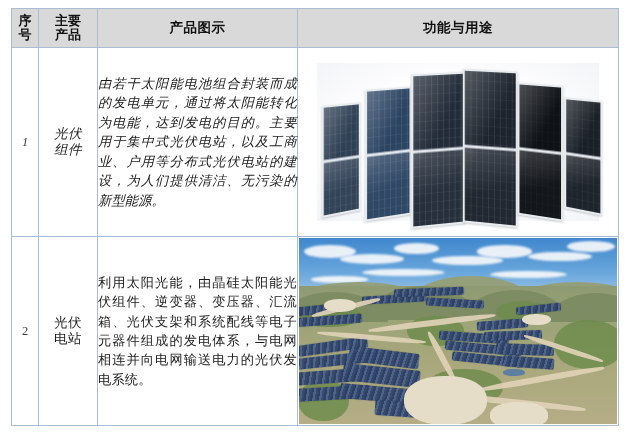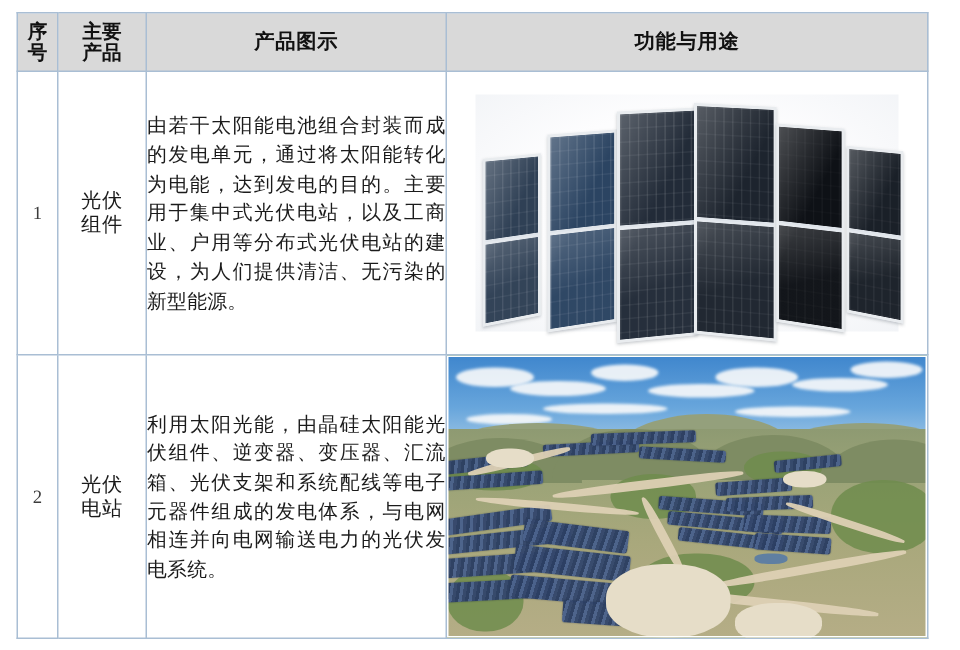--- a/index.html
+++ b/index.html
@@ -45,21 +45,21 @@
     text-align:center;color:#1b1b1b;font-size:13.5px;line-height:1.22;
     letter-spacing:0.5px;
   }
   td.desc{
     color:#1b1b1b;font-size:13.2px;line-height:1.47;
     padding:7px 6px 7px 8px;vertical-align:top;
     text-align:justify;letter-spacing:0.2px;
   }
   td.pic{padding:0;vertical-align:middle;height:100%;}
 
-  .row1 td{height:160px;}
+  .row1 td{height:160px;font-style:italic;}
   .row2 td{height:188px;}
 
   
   .panels-wrap{
     position:relative;width:100%;height:188px;overflow:hidden;
     background:#ffffff;
   }
   .panels-wrap .glow{
     position:absolute;left:6%;top:8%;width:88%;height:84%;
     background:radial-gradient(ellipse at 50% 48%,#ffffff 0%,#fdfdfe 55%,#f2f4f7 100%);

